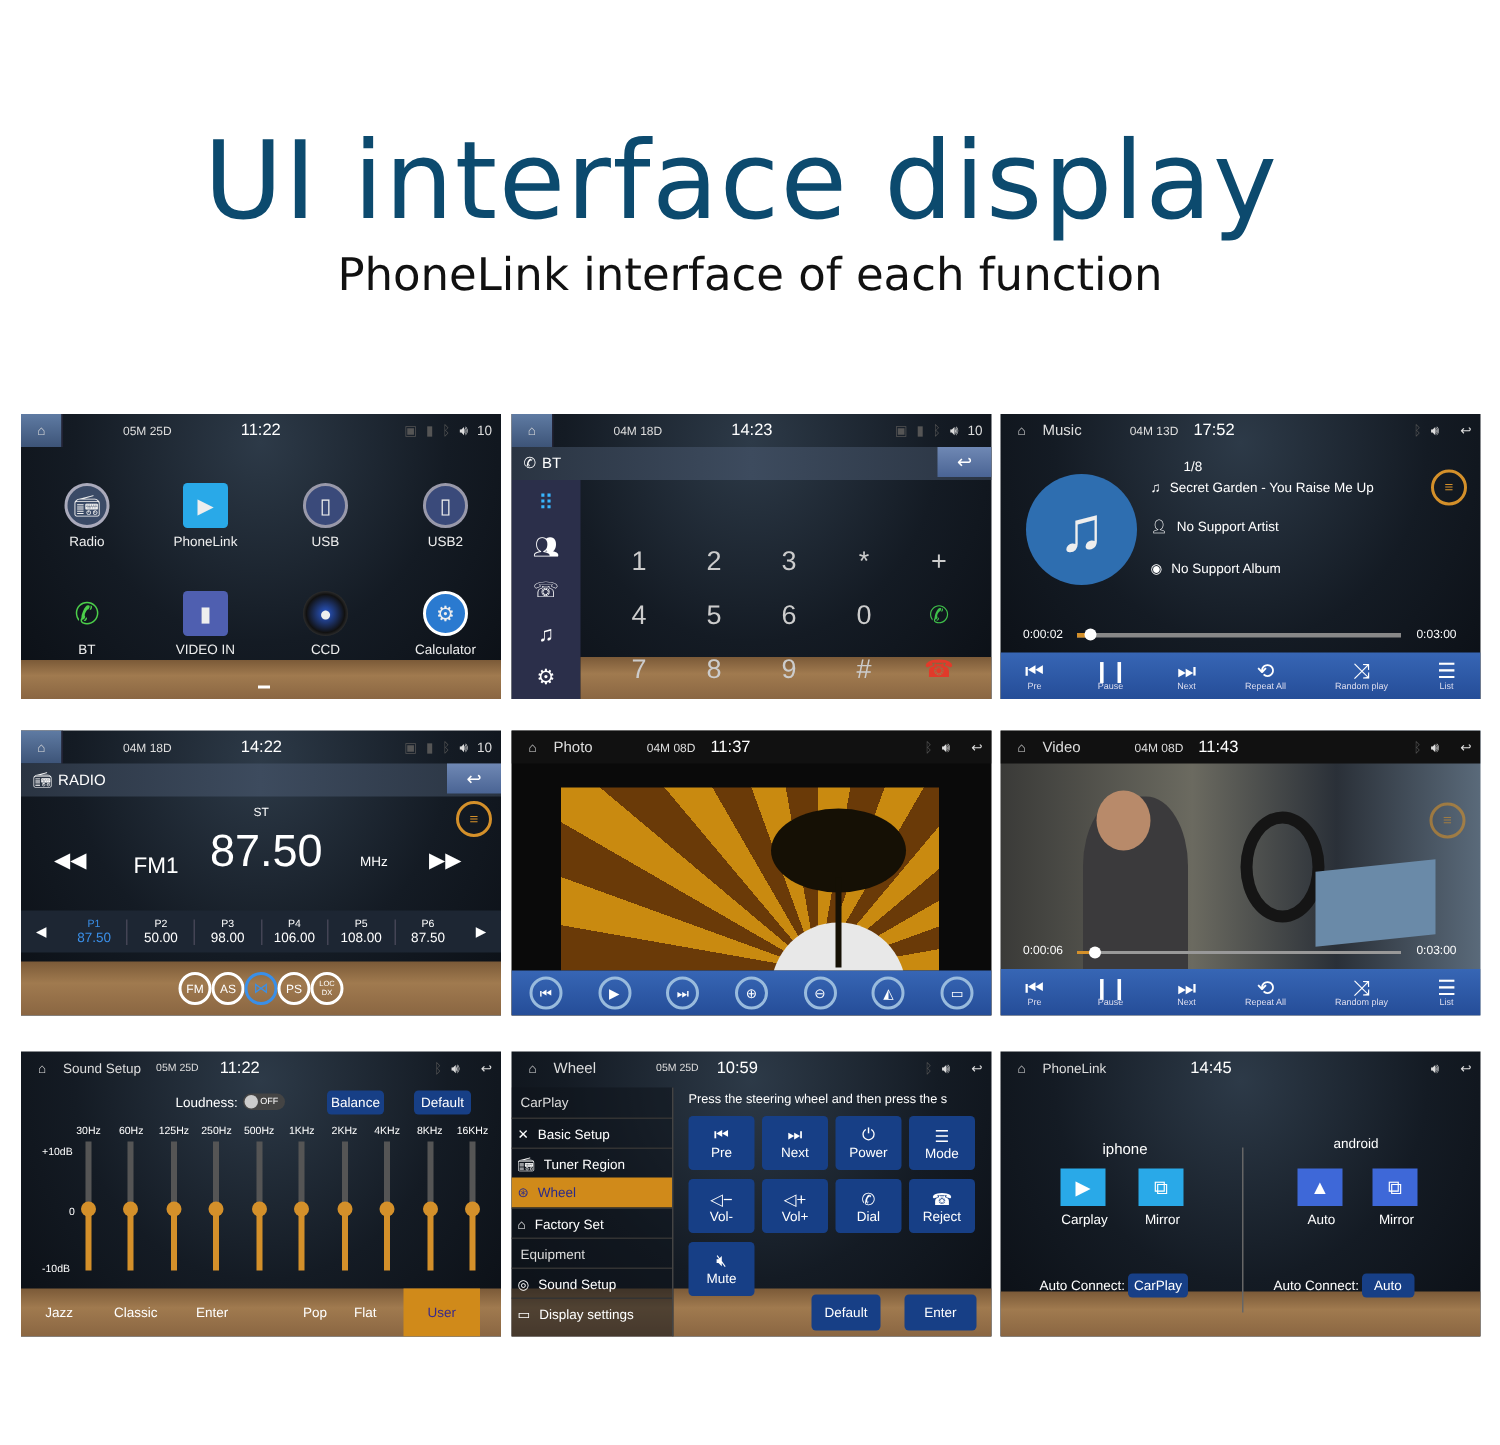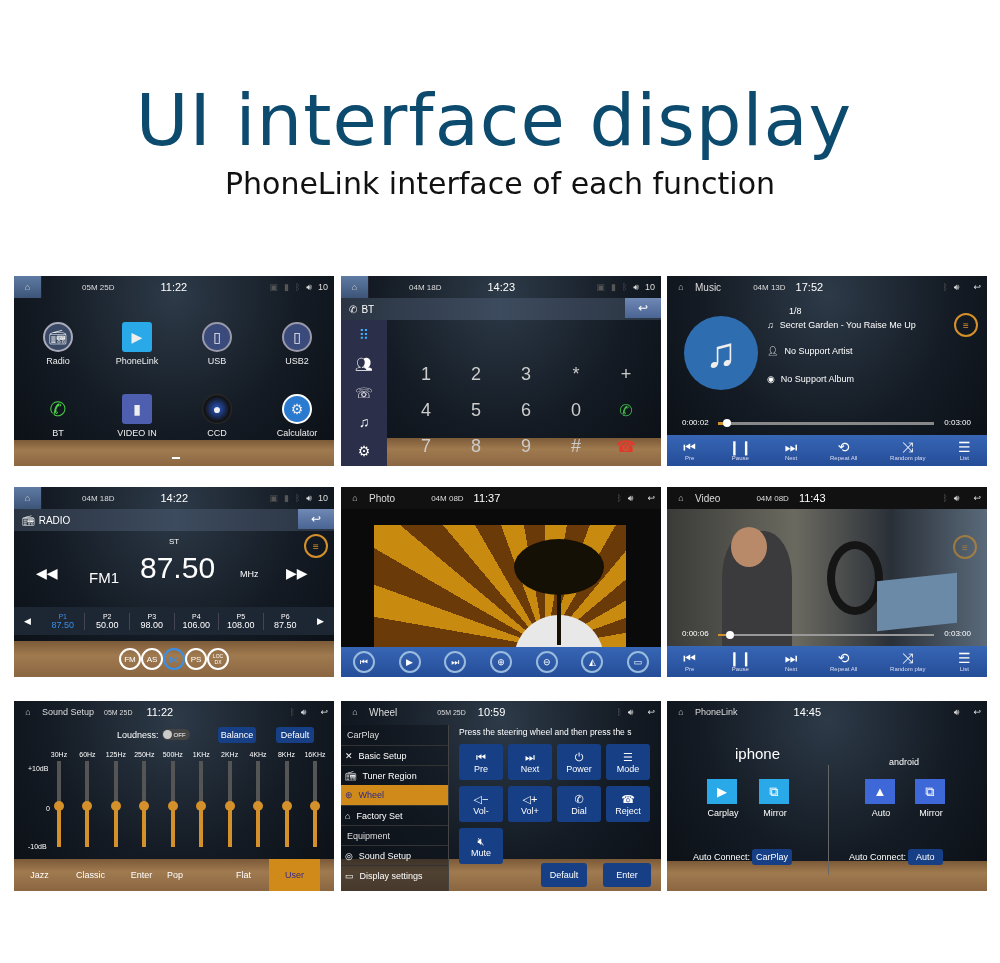--- a/index.html
+++ b/index.html
@@ -412,21 +412,21 @@
         <span>16KHz</span>
         <div style="width:4px;height:86px;margin-top:3px;background:linear-gradient(#555 50%,#d4902a 50%);position:relative">
           <span style="position:absolute;left:-3px;top:40px;width:10px;height:10px;border-radius:50%;background:#d4902a"></span>
         </div>
       </div>
   </div>
   <div class="wood" style="height:32px;display:flex;align-items:center;font-size:9px">
     <span style="flex:1;text-align:center">Jazz</span>
     <span style="flex:1;text-align:center">Classic</span>
     <span style="flex:1;text-align:center">Enter</span>
-    <span style="flex:1;text-align:left">Pop</span>
+    <span style="flex:1;text-align:right">Pop</span>
     <span style="flex:1;text-align:center">Flat</span>
     <span style="flex:1;text-align:center;background:#d08a1a;color:#3a2a8a;height:100%;display:flex;align-items:center;justify-content:center;margin-right:14px">User</span>
   </div>
 </div>
 
 <div class="panel" style="left:341px;top:701px;">
   <div class="sbar">
     <span class="home">
         <span>⌂</span>
       </span>
@@ -518,21 +518,21 @@
       </span>
     <span style="font-size:9px">PhoneLink</span>
     <span class="time" style="margin-left:56px">14:45</span>
     <span class="right">
         <span>🔊︎</span>
         <span style="margin-left:8px">↩</span>
       </span>
   </div>
   <div class="wood" style="height:30px"></div>
   <div style="position:absolute;left:161px;top:64px;width:1px;height:110px;background:#666"></div>
-  <div style="position:absolute;left:68px;top:44px;font-size:15px">iphone</div>
+  <div style="position:absolute;left:68px;top:60px;font-size:10px">iphone</div>
   <div style="position:absolute;left:40px;top:78px;width:32px;text-align:center;font-size:9px">
       <div style="width:30px;height:25px;background:#29a9e8;display:flex;align-items:center;justify-content:center;font-size:13px">▶</div>
       <div style="margin-top:4px">Carplay</div>
     </div>
   <div style="position:absolute;left:92px;top:78px;width:32px;text-align:center;font-size:9px">
       <div style="width:30px;height:25px;background:#29a9e8;display:flex;align-items:center;justify-content:center;font-size:13px">⧉</div>
       <div style="margin-top:4px">Mirror</div>
     </div>
   <div style="position:absolute;left:222px;top:56px;font-size:9px">android</div>
   <div style="position:absolute;left:198px;top:78px;width:32px;text-align:center;font-size:9px">

